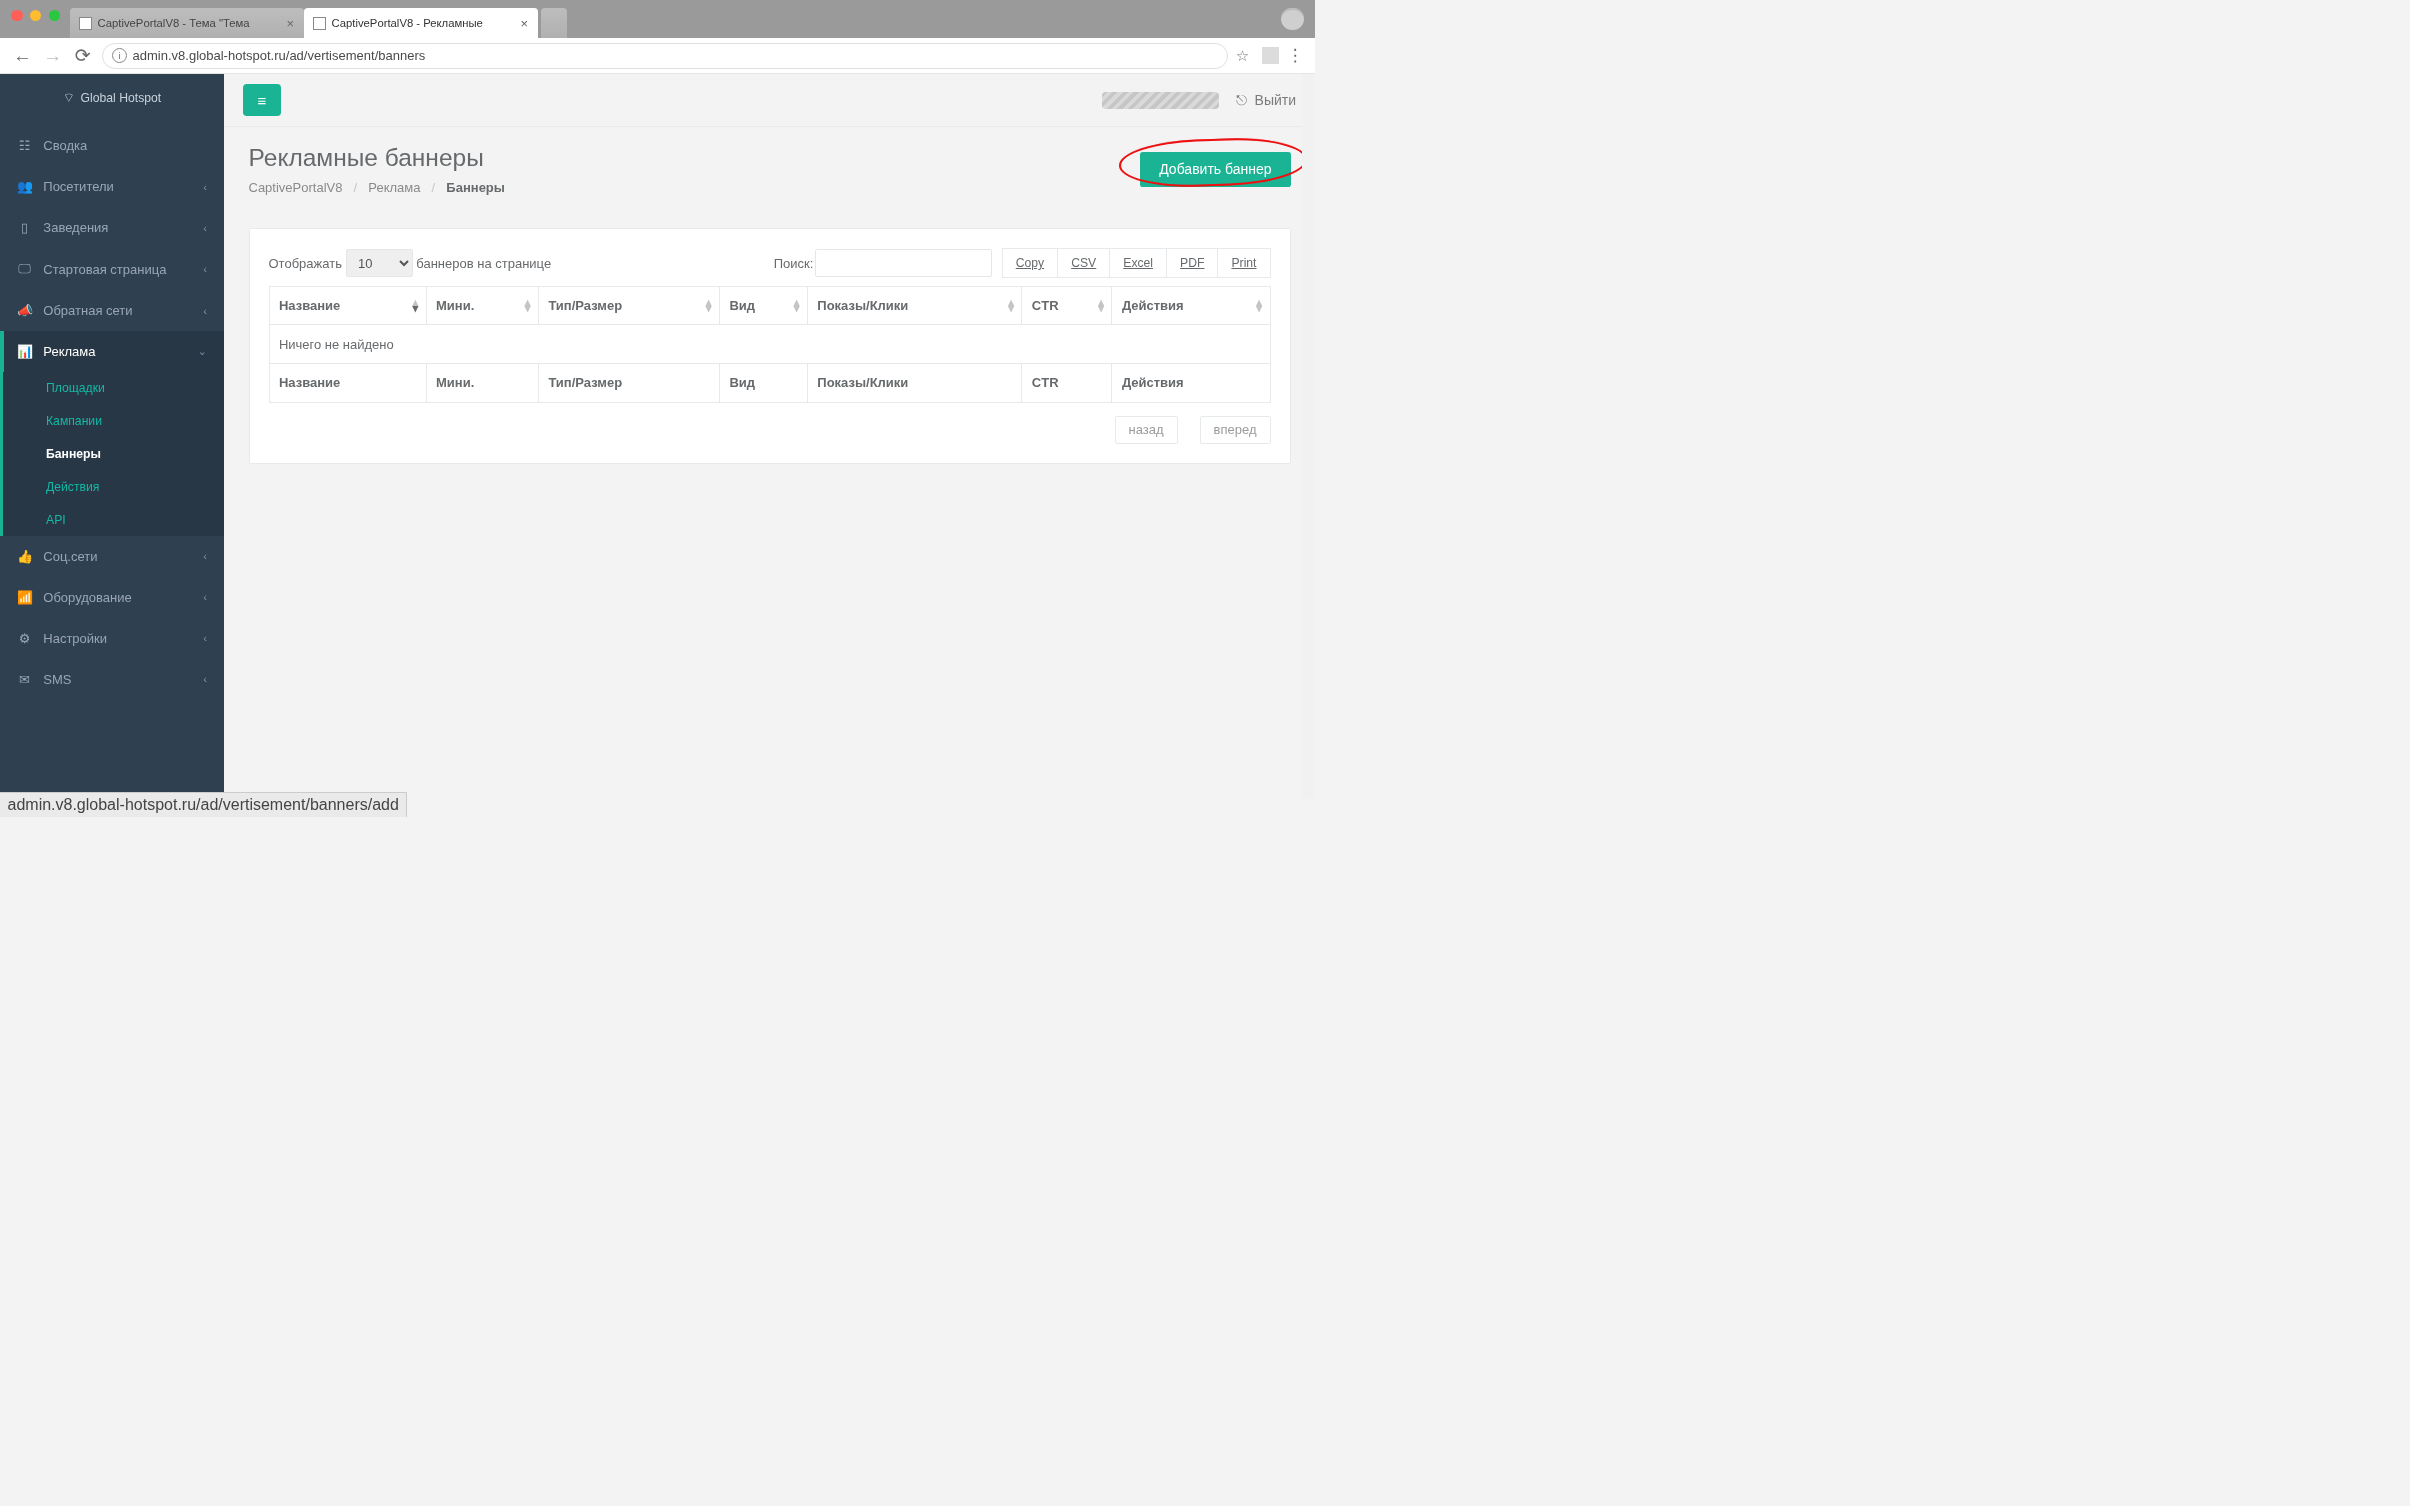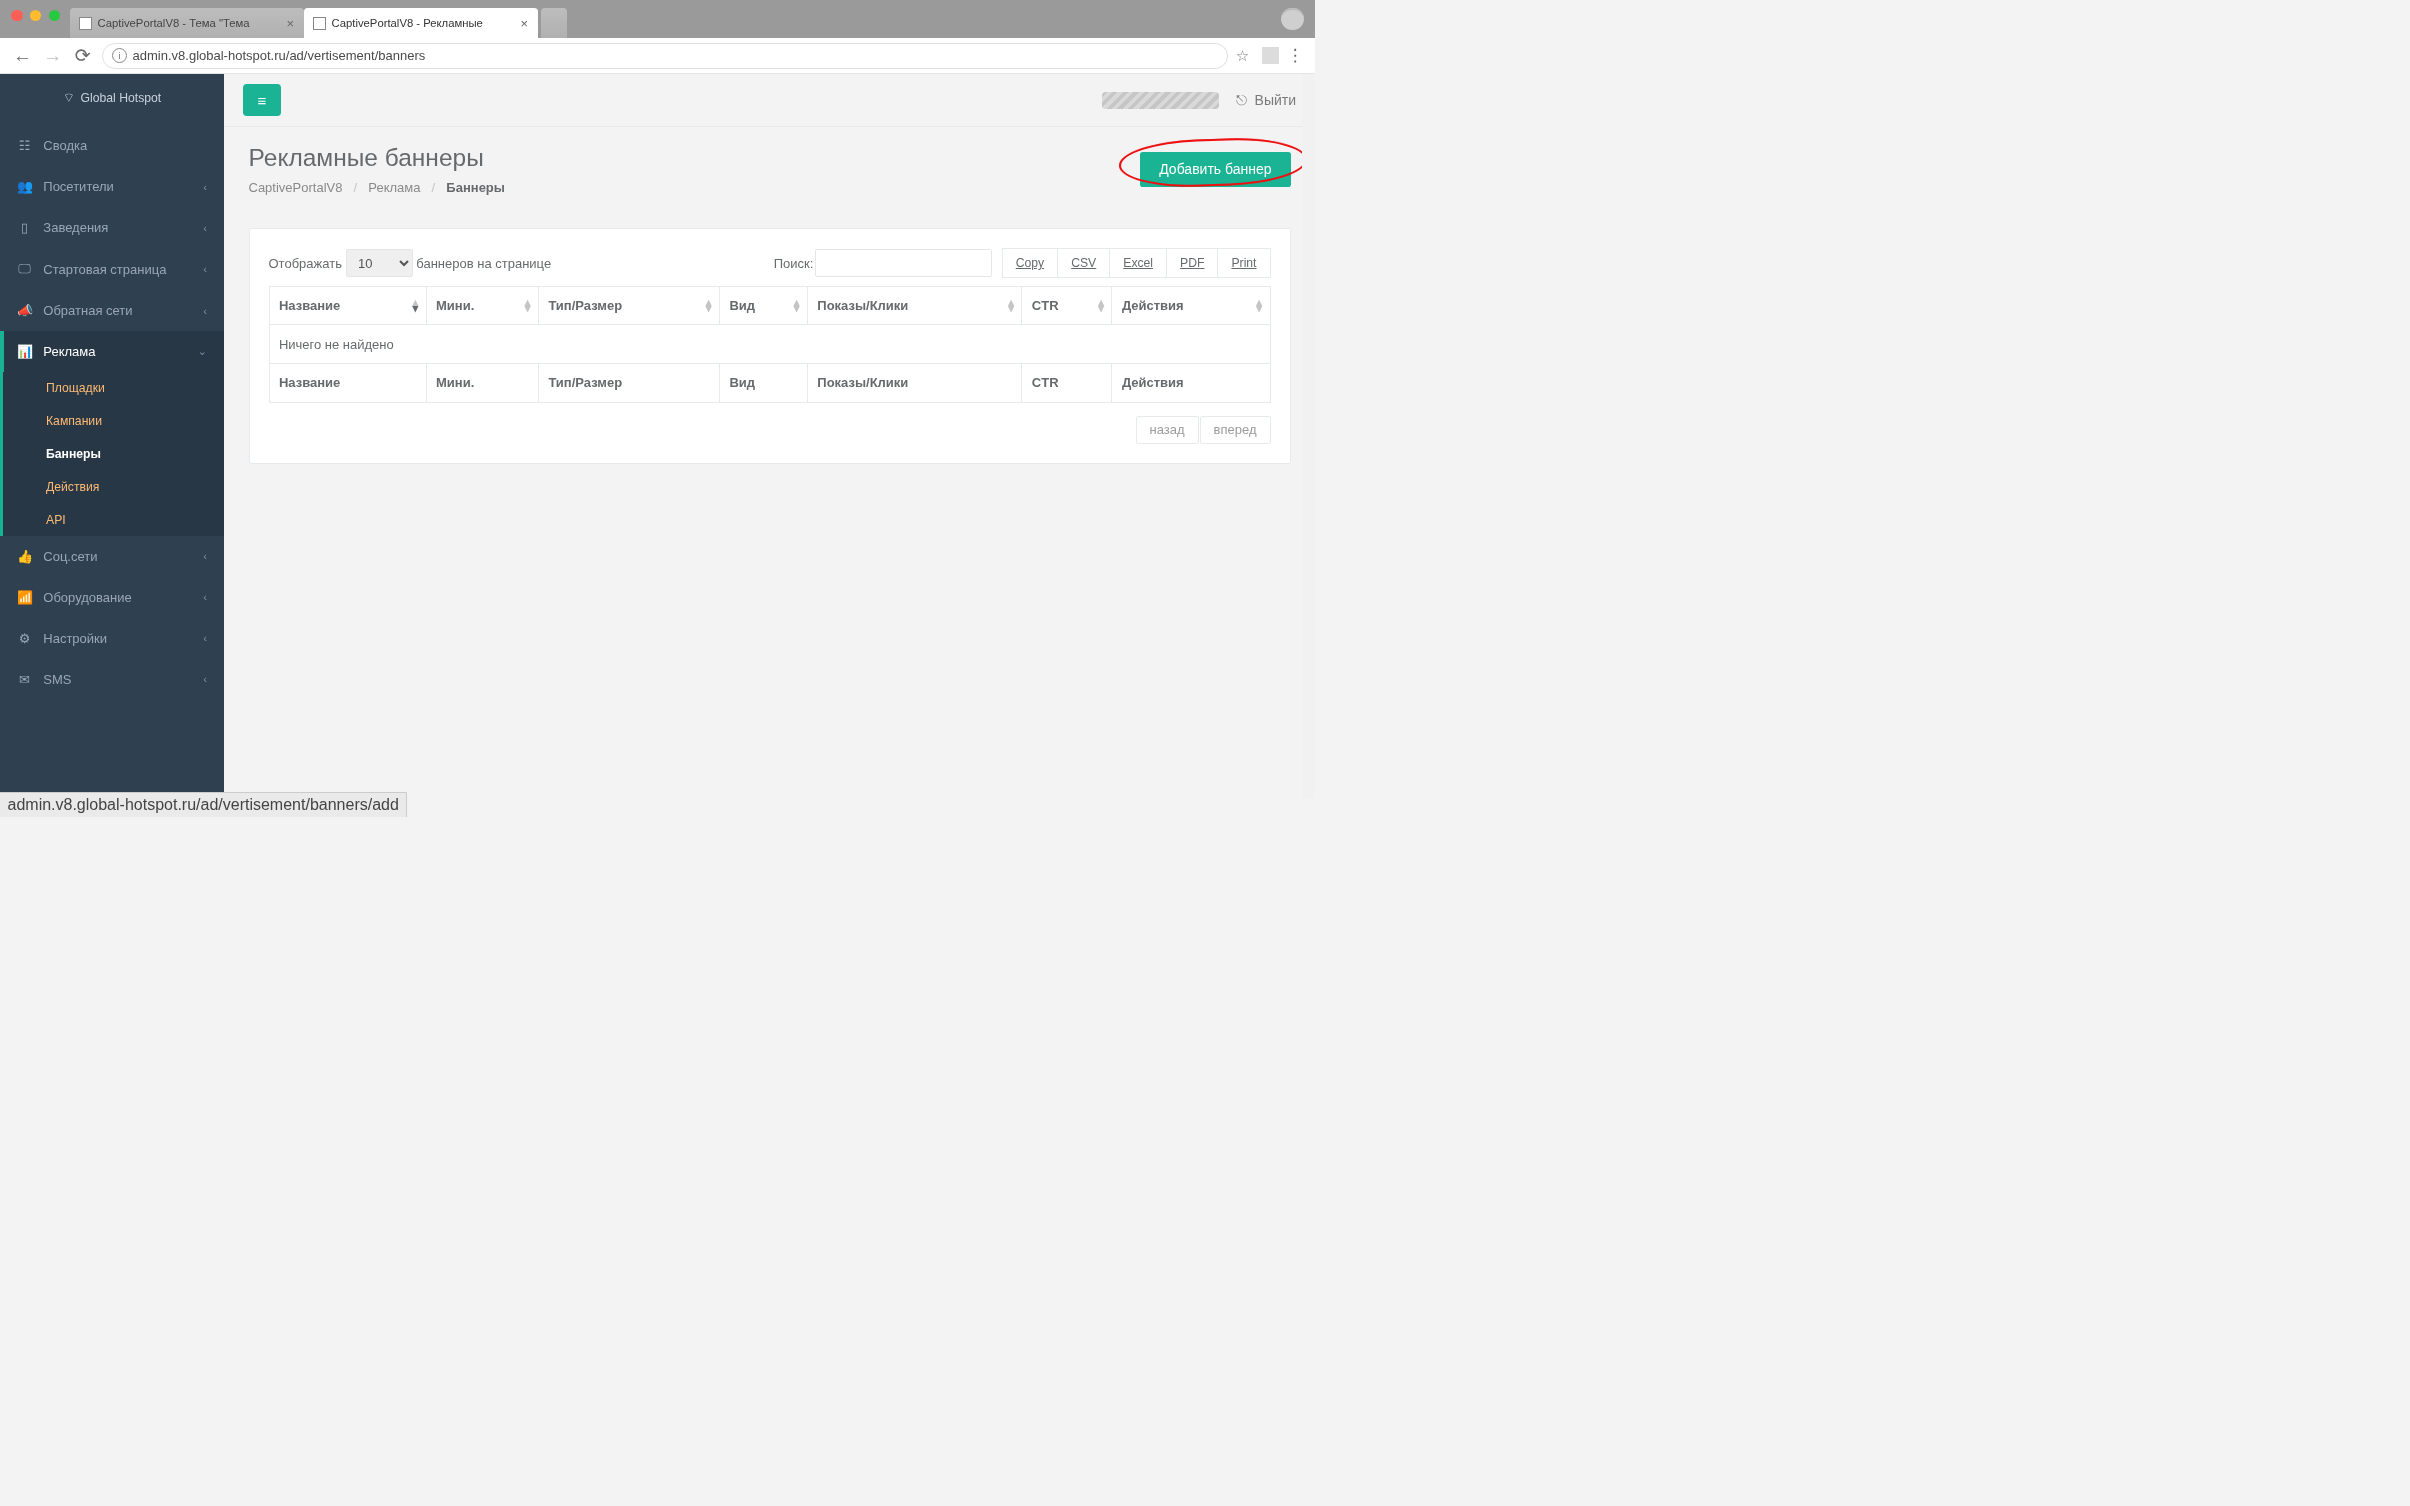--- a/index.html
+++ b/index.html
@@ -33,21 +33,21 @@
   .sidebar { width:224px; background:#2f4050; color:#9aa6b7; display:flex; flex-direction:column; }
   .brand { height:34px; display:flex; align-items:center; justify-content:center; font-size:12.2px; color:#c9d1db; padding-top:13px; gap:5.6px; }
   .wifi-icon { font-size:13px; color:#c9d1db; }
   .nav { margin-top:17px; }
   .nav-item { display:flex; align-items:center; padding:13px 17px; font-size:13px; color:#9aa6b7; cursor:pointer; gap:11.3px; position:relative; }
   .nav-item.active { background:#283745; color:#fff; }
   .nav-item.active::before { content:""; position:absolute; left:0; top:0; bottom:0; width:3.8px; background:#19b394; }
   .nav-item .chev { margin-left:auto; font-size:11.3px; color:#7f8fa4; }
   .nav-icon { width:15px; text-align:center; font-size:13px; }
   .subnav { background:#283745; border-left:3.8px solid #19b394; }
-  .sub-item { padding:9.4px 17px 9.4px 43px; font-size:12.2px; color:#fdba74; cursor:pointer; }
+  .sub-item { padding:9.4px 17px 9.4px 43px; font-size:12.2px; color:#14b8a6; cursor:pointer; }
   .sub-item.active { color:#fff; font-weight:600; }
 
   
   .main { flex:1; position:relative; background:#f3f3f4; overflow:auto; }
   .scroll-track { position:absolute; right:0; top:0; bottom:0; width:13px; background:#f1f1f1; }
   .topbar { height:53px; background:#f3f3f4; border-bottom:0.9px solid #e7eaec; display:flex; align-items:center; padding:0 19px; }
   .burger { width:38px; height:32px; background:#1ab394; border-radius:3.8px; display:flex; align-items:center; justify-content:center; color:#fff; font-size:15px; }
   .top-right { margin-left:auto; display:flex; align-items:center; gap:17px; color:#6a6a6a; font-size:14px; }
   .scribble { width:117px; height:17px; background:repeating-linear-gradient(135deg,#c6c6c6,#c6c6c6 3.8px,#d9d9d9 3.8px,#d9d9d9 7.5px); border-radius:3.8px; }
   .logout { display:flex; gap:7.5px; align-items:center; cursor:pointer; color:#7b7b7b; }
@@ -73,21 +73,21 @@
   .empty-note { font-size:13px; color:#676a6c; margin:3.8px 0 5.6px; }
 
   table { width:100%; border-collapse:collapse; }
   th, td { border:0.9px solid #e7eaec; padding:11.3px 9.4px; font-size:13px; color:#676a6c; text-align:left; }
   th { font-weight:600; position:relative; }
   th .sort { position:absolute; right:7.5px; top:50%; transform:translateY(-50%); color:#c4c4c4; font-size:11.3px; line-height:0.6; }
   th .sort .up, th .sort .down { display:block; }
   th.sort-active .sort .down{color:#676a6c;}
   td.nodata { text-align:left; color:#676a6c; }
 
-  .pager { display:flex; gap:1px; justify-content:flex-end; margin-top:13px; }
+  .pager { display:flex; gap:22px; justify-content:flex-end; margin-top:13px; }
   .pager button { background:#fff; border:0.9px solid #e7eaec; border-radius:1.9px; padding:5.6px 13px; font-size:13px; color:#9c9c9c; cursor:not-allowed; }
 
   
   .status-bar { position:absolute; left:0; bottom:0; background:#eaeaea; border:0.9px solid #ccc; padding:2.8px 7.5px; font-size:16px; color:#444; border-bottom:none; border-left:none; }
 </style>
 </head>
 <body>
 
 <div class="browser-bar">
   <div class="traffic-lights">

